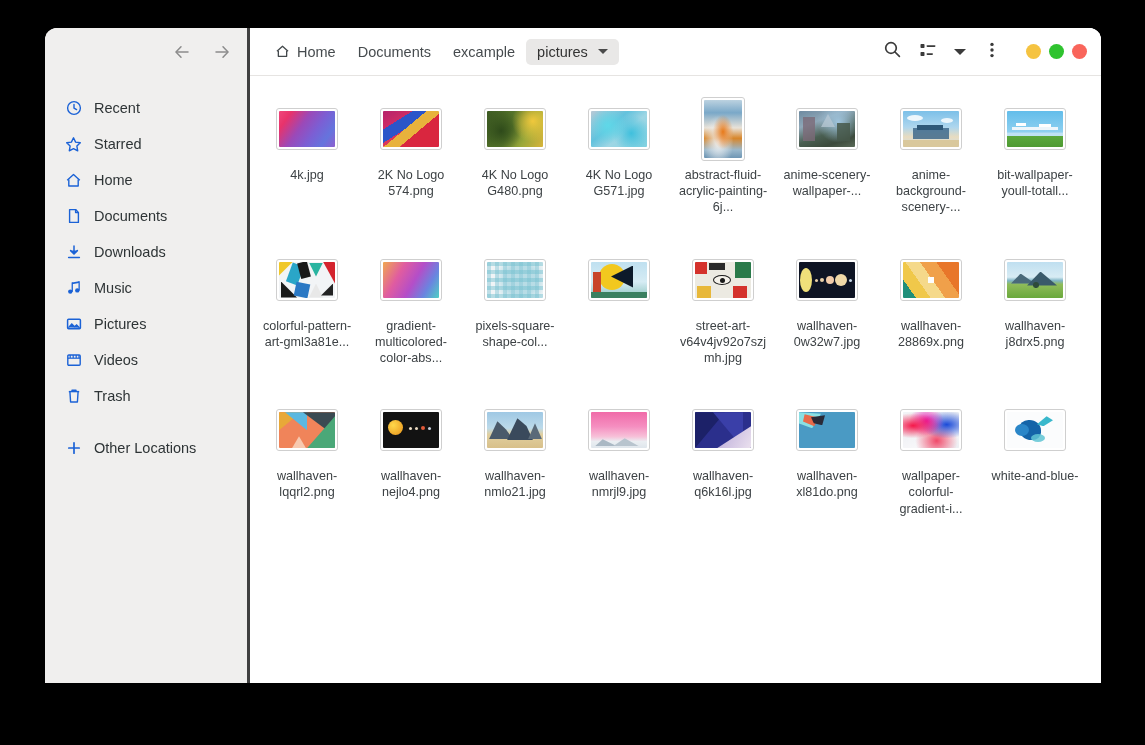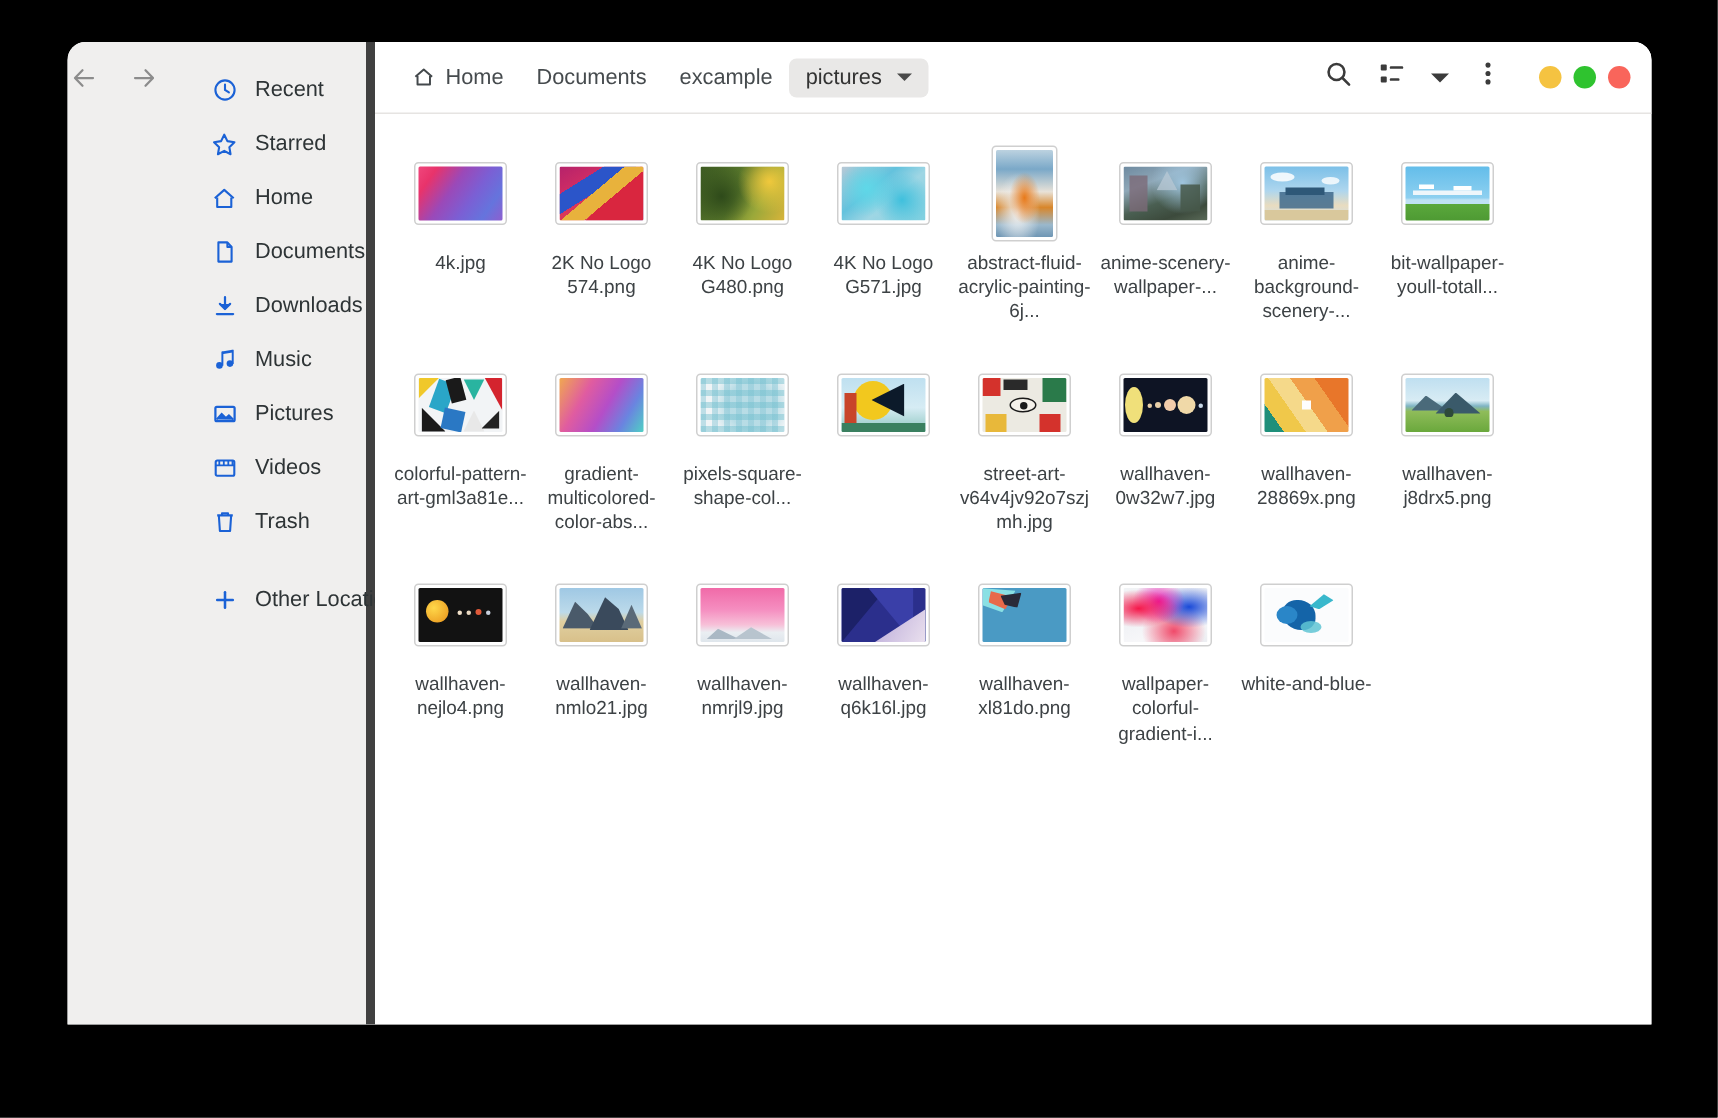--- a/index.html
+++ b/index.html
@@ -17,24 +17,24 @@
     background: #ffffff;
     border-radius: 12px 12px 0 0;
     overflow: hidden;
     display: flex;
   }
 
   
   #sidebar {
     width: 205px;
     background: #f0efee;
-    border-right: 6px solid #404040;
+    border-right: 3px solid #404040;
     flex: 0 0 205px;
     display: flex;
-    flex-direction: row;
+    flex-direction: column;
   }
   #sidebar-header {
     height: 48px;
     display: flex;
     align-items: center;
     justify-content: flex-end;
     padding-right: 14px;
     gap: 18px;
   }
   .navbtn {
@@ -125,20 +125,21 @@
   .wdot { width: 15px; height: 15px; border-radius: 50%; cursor: pointer; }
 
   
   #filegrid {
     flex: 1;
     overflow: hidden;
     padding: 16px 10px 0 10px;
     display: flex;
     flex-wrap: wrap;
     align-content: flex-start;
+    gap: 10px;
   }
   .fileitem {
     width: 94px;
     margin: 0 0 13px 0;
     padding: 6px 2px 4px 2px;
     display: flex;
     flex-direction: column;
     align-items: center;
     cursor: pointer;
     border-radius: 6px;
@@ -585,20 +586,34 @@
           <span style="position:absolute;left:4px;top:12px;width:24px;height:10px;background:#4a6a7a;clip-path:polygon(0 100%,40% 0,100% 100%)"></span>
           <span style="position:absolute;left:20px;top:10px;width:30px;height:14px;background:#3a5a6a;clip-path:polygon(0 100%,45% 0,100% 100%)"></span>
           <span style="position:absolute;left:26px;top:20px;width:6px;height:6px;background:#2e4a3a;border-radius:50% 50% 40% 40%"></span>
         </div>
             </div>
           </div>
         <div class="fname">wallhaven-j8drx5.png</div>
       </div>
 
 
+      <div class="fileitem">
+        <div class="thumbwrap">
+            <div class="thumb">
+              <div class="img" style="width:56px;height:36px;background:#f0845a;position:relative;overflow:hidden">
+          <span style="position:absolute;left:0;top:0;width:22px;height:18px;background:#e8a838;clip-path:polygon(0 0,100% 0,0 100%)"></span>
+          <span style="position:absolute;left:6px;top:0;width:22px;height:18px;background:#5ab8e0;clip-path:polygon(0 0,100% 0,100% 100%)"></span>
+          <span style="position:absolute;right:0;top:0;width:32px;height:24px;background:#3a4a52;clip-path:polygon(0 0,100% 0,100% 100%)"></span>
+          <span style="position:absolute;right:0;top:4px;width:28px;height:32px;background:#4aa878;clip-path:polygon(100% 0,100% 100%,0 100%)"></span>
+          <span style="position:absolute;left:13px;bottom:0;width:14px;height:12px;background:#f7c9b0;clip-path:polygon(50% 0,100% 100%,0 100%)"></span>
+        </div>
+            </div>
+          </div>
+        <div class="fname">wallhaven-lqqrl2.png</div>
+      </div>
 
       <div class="fileitem">
         <div class="thumbwrap">
             <div class="thumb">
               <div class="img" style="width:56px;height:36px;background:#121212;position:relative">
           <span style="position:absolute;left:5px;top:8px;width:15px;height:15px;border-radius:50%;background:radial-gradient(circle at 35% 35%,#ffd84a,#e8921a)"></span>
           <span style="position:absolute;left:26px;top:15px;width:3px;height:3px;border-radius:50%;background:#f0e0c8"></span>
           <span style="position:absolute;left:32px;top:15px;width:3px;height:3px;border-radius:50%;background:#e8d8c0"></span>
           <span style="position:absolute;left:38px;top:14px;width:4px;height:4px;border-radius:50%;background:#e05a3a"></span>
           <span style="position:absolute;left:45px;top:15px;width:3px;height:3px;border-radius:50%;background:#c8d0dd"></span>

